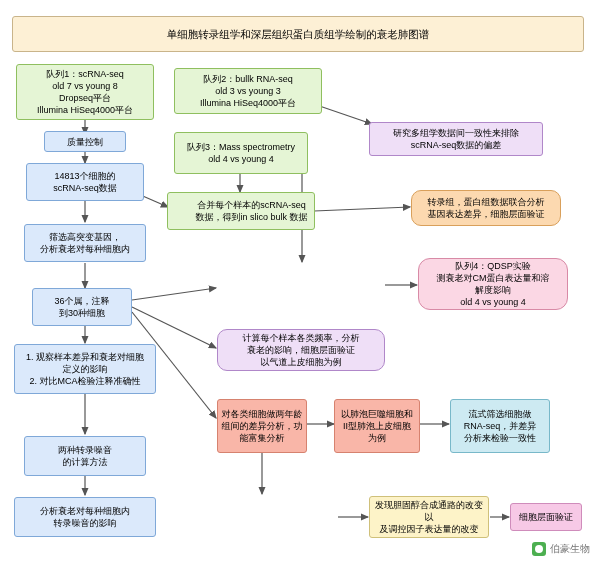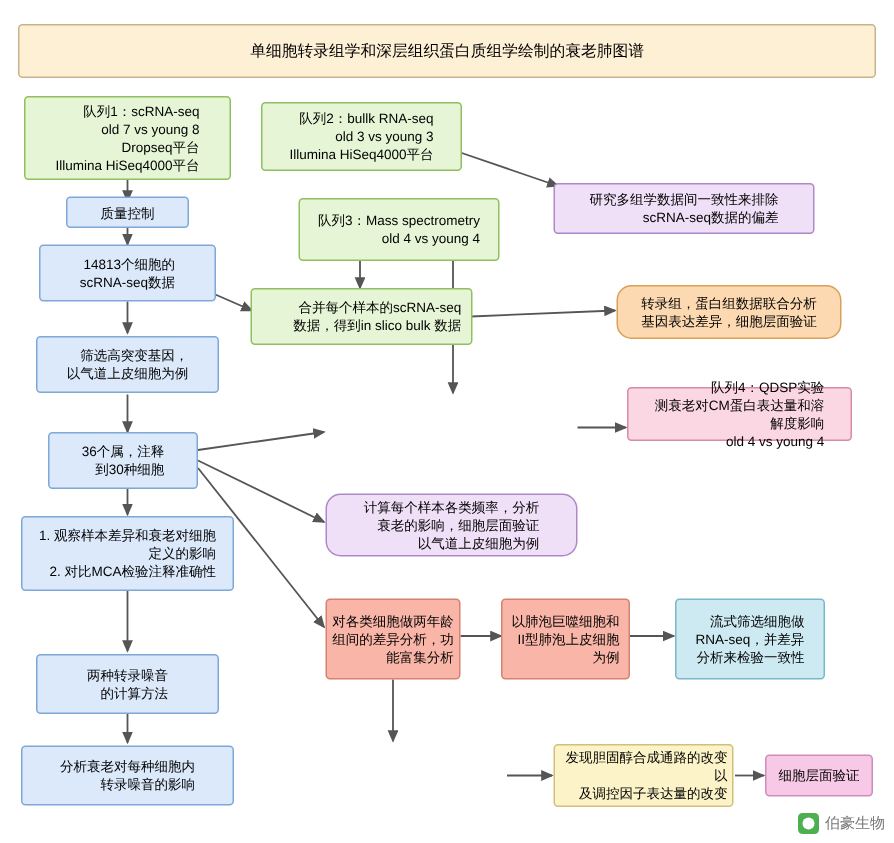--- a/index.html
+++ b/index.html
@@ -12,21 +12,21 @@
   }
   #canvas{position:absolute;left:0;top:0;width:596px;height:562px;}
   .node{
     position:absolute;
     box-sizing:border-box;
     border:1px solid #999;
     border-radius:3px;
     display:flex;
     align-items:center;
     justify-content:center;
-    text-align:right;
+    text-align:center;
     font-size:9px;
     line-height:12px;
     color:#000;
     padding:2px 3px;
     white-space:pre-line;
   }
   svg.edges{position:absolute;left:0;top:0;width:596px;height:562px;pointer-events:none;}
   .wm{
     position:absolute;
     right:6px;bottom:6px;
@@ -103,46 +103,46 @@
     </g>
   </svg>
 
   <div class="node" style="left:12px;top:16px;width:572px;height:36px;background:#fdf0d5;border-color:#c9b48a;font-size:10.5px;">单细胞转录组学和深层组织蛋白质组学绘制的衰老肺图谱</div>
 
   <div class="node" style="left:16px;top:64px;width:138px;height:56px;background:#e5f5d5;border-color:#8fbf5f;">队列1：scRNA-seq
 old 7 vs young 8
 Dropseq平台
 Illumina HiSeq4000平台</div>
 
-  <div class="node" style="left:174px;top:68px;width:134px;height:46px;background:#e5f5d5;border-color:#8fbf5f;">队列2：bullk RNA-seq
+  <div class="node" style="left:174px;top:68px;width:148px;height:46px;background:#e5f5d5;border-color:#8fbf5f;">队列2：bullk RNA-seq
 old 3 vs young 3
 Illumina HiSeq4000平台</div>
 
   <div class="node" style="left:369px;top:122px;width:174px;height:34px;background:#efdff7;border-color:#b087c9;">研究多组学数据间一致性来排除
 scRNA-seq数据的偏差</div>
 
   <div class="node" style="left:44px;top:131px;width:82px;height:21px;background:#dbe9fb;border-color:#7fa8d8;">质量控制</div>
 
-  <div class="node" style="left:174px;top:132px;width:134px;height:42px;background:#e5f5d5;border-color:#8fbf5f;margin-left:25px;">队列3：Mass spectrometry
+  <div class="node" style="left:174px;top:132px;width:134px;height:42px;background:#e5f5d5;border-color:#8fbf5f;">队列3：Mass spectrometry
 old 4 vs young 4</div>
 
   <div class="node" style="left:26px;top:163px;width:118px;height:38px;background:#dbe9fb;border-color:#7fa8d8;">14813个细胞的
 scRNA-seq数据</div>
 
   <div class="node" style="left:167px;top:192px;width:148px;height:38px;background:#e5f5d5;border-color:#8fbf5f;padding-left:24px;">合并每个样本的scRNA-seq
 数据，得到in slico bulk 数据</div>
 
   <div class="node" style="left:411px;top:190px;width:150px;height:36px;background:#fcd9b0;border-color:#d9a05b;border-radius:10px;">转录组，蛋白组数据联合分析
 基因表达差异，细胞层面验证</div>
 
   <div class="node" style="left:24px;top:224px;width:122px;height:38px;background:#dbe9fb;border-color:#7fa8d8;">筛选高突变基因，
-以气道上皮细胞为例</div>
+分析衰老对每种细胞内</div>
 
 
-  <div class="node" style="left:418px;top:258px;width:150px;height:36px;background:#fbd7e4;border-color:#d88aa6;">队列4：QDSP实验
+  <div class="node" style="left:418px;top:258px;width:150px;height:52px;background:#fbd7e4;border-color:#d88aa6;border-radius:12px;">队列4：QDSP实验
 测衰老对CM蛋白表达量和溶
 解度影响
 old 4 vs young 4</div>
 
   <div class="node" style="left:32px;top:288px;width:100px;height:38px;background:#dbe9fb;border-color:#7fa8d8;">36个属，注释
 到30种细胞</div>
 
   <div class="node" style="left:217px;top:329px;width:168px;height:42px;background:#efdff7;border-color:#b087c9;border-radius:10px;">计算每个样本各类频率，分析
 衰老的影响，细胞层面验证
 以气道上皮细胞为例</div>

